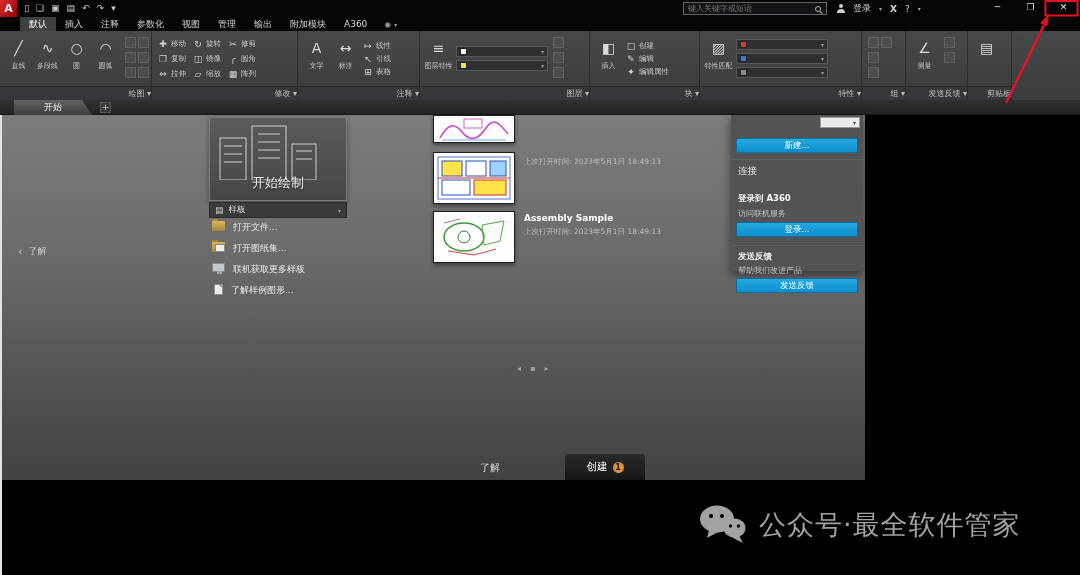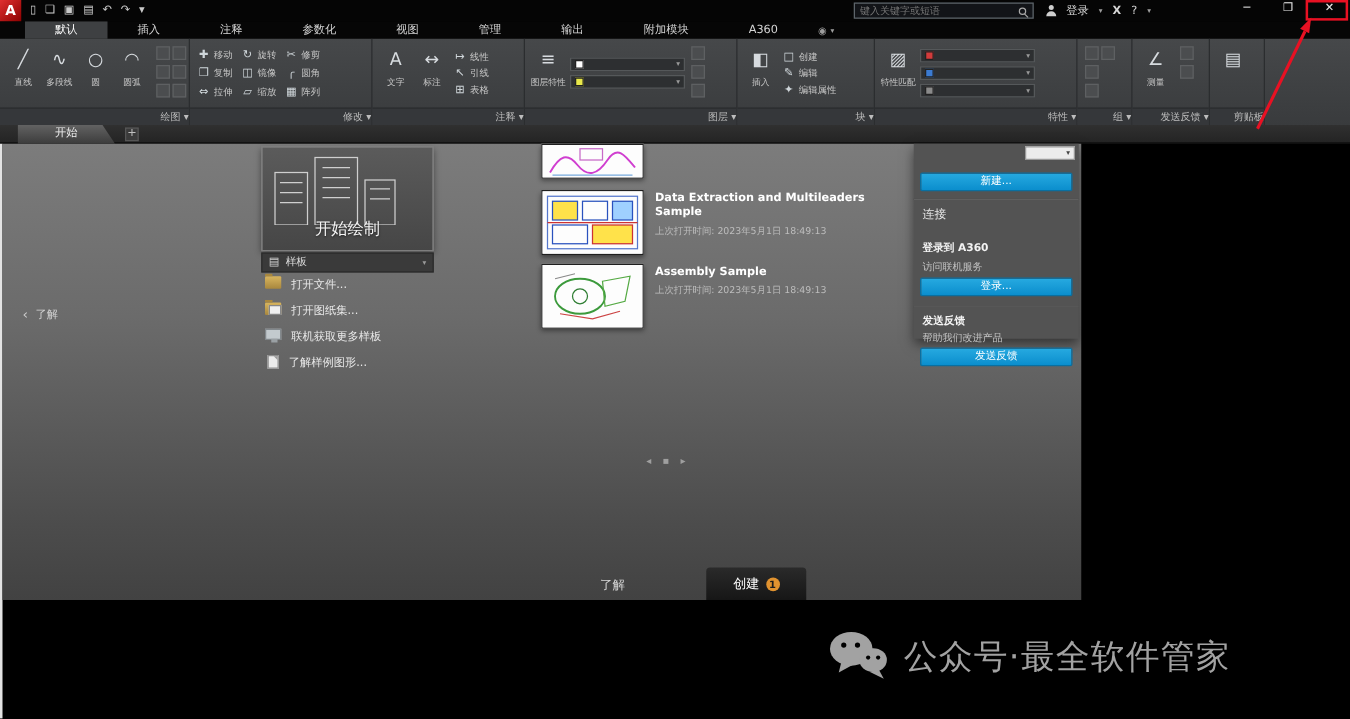--- a/index.html
+++ b/index.html
@@ -21,21 +21,21 @@
 .person{width:9px;height:9px;position:relative;display:inline-block}
 .person::before{content:"";position:absolute;left:2.5px;top:0;width:4px;height:4px;border-radius:50%;background:#cfcfcf}
 .person::after{content:"";position:absolute;left:.5px;top:4.5px;width:8px;height:4px;border-radius:4px 4px 0 0;background:#cfcfcf}
 .caret{font-size:6px;color:#9e9e9e}
 .win-btns{position:absolute;right:0;top:0;height:16px;display:flex;z-index:6}
 .win-btn{width:33px;height:16px;color:#e9e9e9;font-size:9px;text-align:center;line-height:15px}
 
 
 .rtabs{position:absolute;top:17px;left:0;width:1080px;height:14px;background:#060606;display:flex;align-items:stretch;padding-left:20px}
 .rtab-list{display:flex}
-.rtab{padding:0 24px;font-size:9px;color:#d4d4d4;line-height:14px;white-space:nowrap}
+.rtab{padding:0 9px;font-size:9px;color:#d4d4d4;line-height:14px;white-space:nowrap}
 .rtab.active{background:#3e4042;color:#fff}
 .ribbon-toggle{display:flex;align-items:center;gap:3px;margin-left:8px;color:#9d9d9d;font-size:8px}
 
 
 .ribbon{position:absolute;top:31px;left:0;width:1080px;height:69px;display:flex;background:linear-gradient(#46484a,#393b3d)}
 .panel{height:69px;display:flex;flex-direction:column;border-right:1px solid #2b2d2f}
 .pbody{flex:1;display:flex;align-items:center;gap:3px;padding:2px 4px;overflow:hidden}
 .plabel{height:14px;line-height:13px;font-size:8px;color:#bdbdbd;text-align:right;background:#35373a;border-top:1px solid #2a2c2e;white-space:nowrap;overflow:hidden}
 .bigrow{display:flex;align-items:flex-start;height:100%}
 .bigtool{min-width:29px;display:flex;flex-direction:column;align-items:center;padding-top:4px}
@@ -97,21 +97,21 @@
 .rp-h{position:absolute;left:7px;font-size:9.5px;color:#e6e6e6}
 .rp-t{position:absolute;left:7px;font-size:8.5px;font-weight:bold;color:#f3f3f3}
 .rp-s{position:absolute;left:7px;font-size:8px;color:#c3c3c3}
 
 .learn-tab{position:absolute;left:478px;top:346px;font-size:10px;color:#dadada}
 .create-tab{position:absolute;left:563px;top:339px;width:80px;height:26px;background:linear-gradient(#2a2a2a,#161616);border-radius:3px 3px 0 0;display:flex;align-items:center;justify-content:center;gap:5px}
 .create-tab .lbl{color:#fff;font-size:10.5px}
 .badge{width:11px;height:11px;border-radius:50%;background:#e0922f;color:#1c1c1c;font-size:8px;font-weight:bold;text-align:center;line-height:11px}
 
 
-.watermark{position:absolute;left:662px;top:504px;display:flex;align-items:center;gap:13px}
+.watermark{position:absolute;left:698px;top:504px;display:flex;align-items:center;gap:13px}
 .wm-text{font-size:27px;color:#a2a2a2;letter-spacing:1px;font-weight:500;white-space:nowrap}
 
 
 .annotation{position:absolute;top:0;left:0;z-index:40;pointer-events:none}
 </style>
 </head>
 <body>
 
 <div id="screen">
 
@@ -457,21 +457,20 @@
           <rect x="4" y="4" width="72" height="42" fill="none" stroke="#5577cc"></rect>
           <rect x="8" y="8" width="20" height="15" fill="#ffe24a" stroke="#2a52be"></rect>
           <rect x="32" y="8" width="20" height="15" fill="none" stroke="#2a52be"></rect>
           <rect x="56" y="8" width="16" height="15" fill="#9fd0ff" stroke="#2a52be"></rect>
           <rect x="8" y="27" width="28" height="15" fill="none" stroke="#2a52be"></rect>
           <rect x="40" y="27" width="32" height="15" fill="#ffe24a" stroke="#cc3333"></rect>
           <line x1="4" y1="25" x2="76" y2="25" stroke="#cc3333"></line>
         </svg>
       </div>
       <div class="doctext">
-        <div class="doctitle">Data Extraction and Multileaders Sample</div>
         <div class="docdate">上次打开时间: 2023年5月1日 18:49:13</div>
       </div>
     </div>
 
     <div class="docrow" style="left:431px;top:96px">
       <div class="thumb" style="height:52px">
         <svg width="80" height="50" viewBox="0 0 80 50" preserveAspectRatio="none">
           <rect width="80" height="50" fill="#fdfdfd"></rect>
           <ellipse cx="30" cy="25" rx="20" ry="14" fill="none" stroke="#3c9a3c" stroke-width="1.5"></ellipse>
           <circle cx="30" cy="25" r="6" fill="none" stroke="#2e7d32"></circle>

